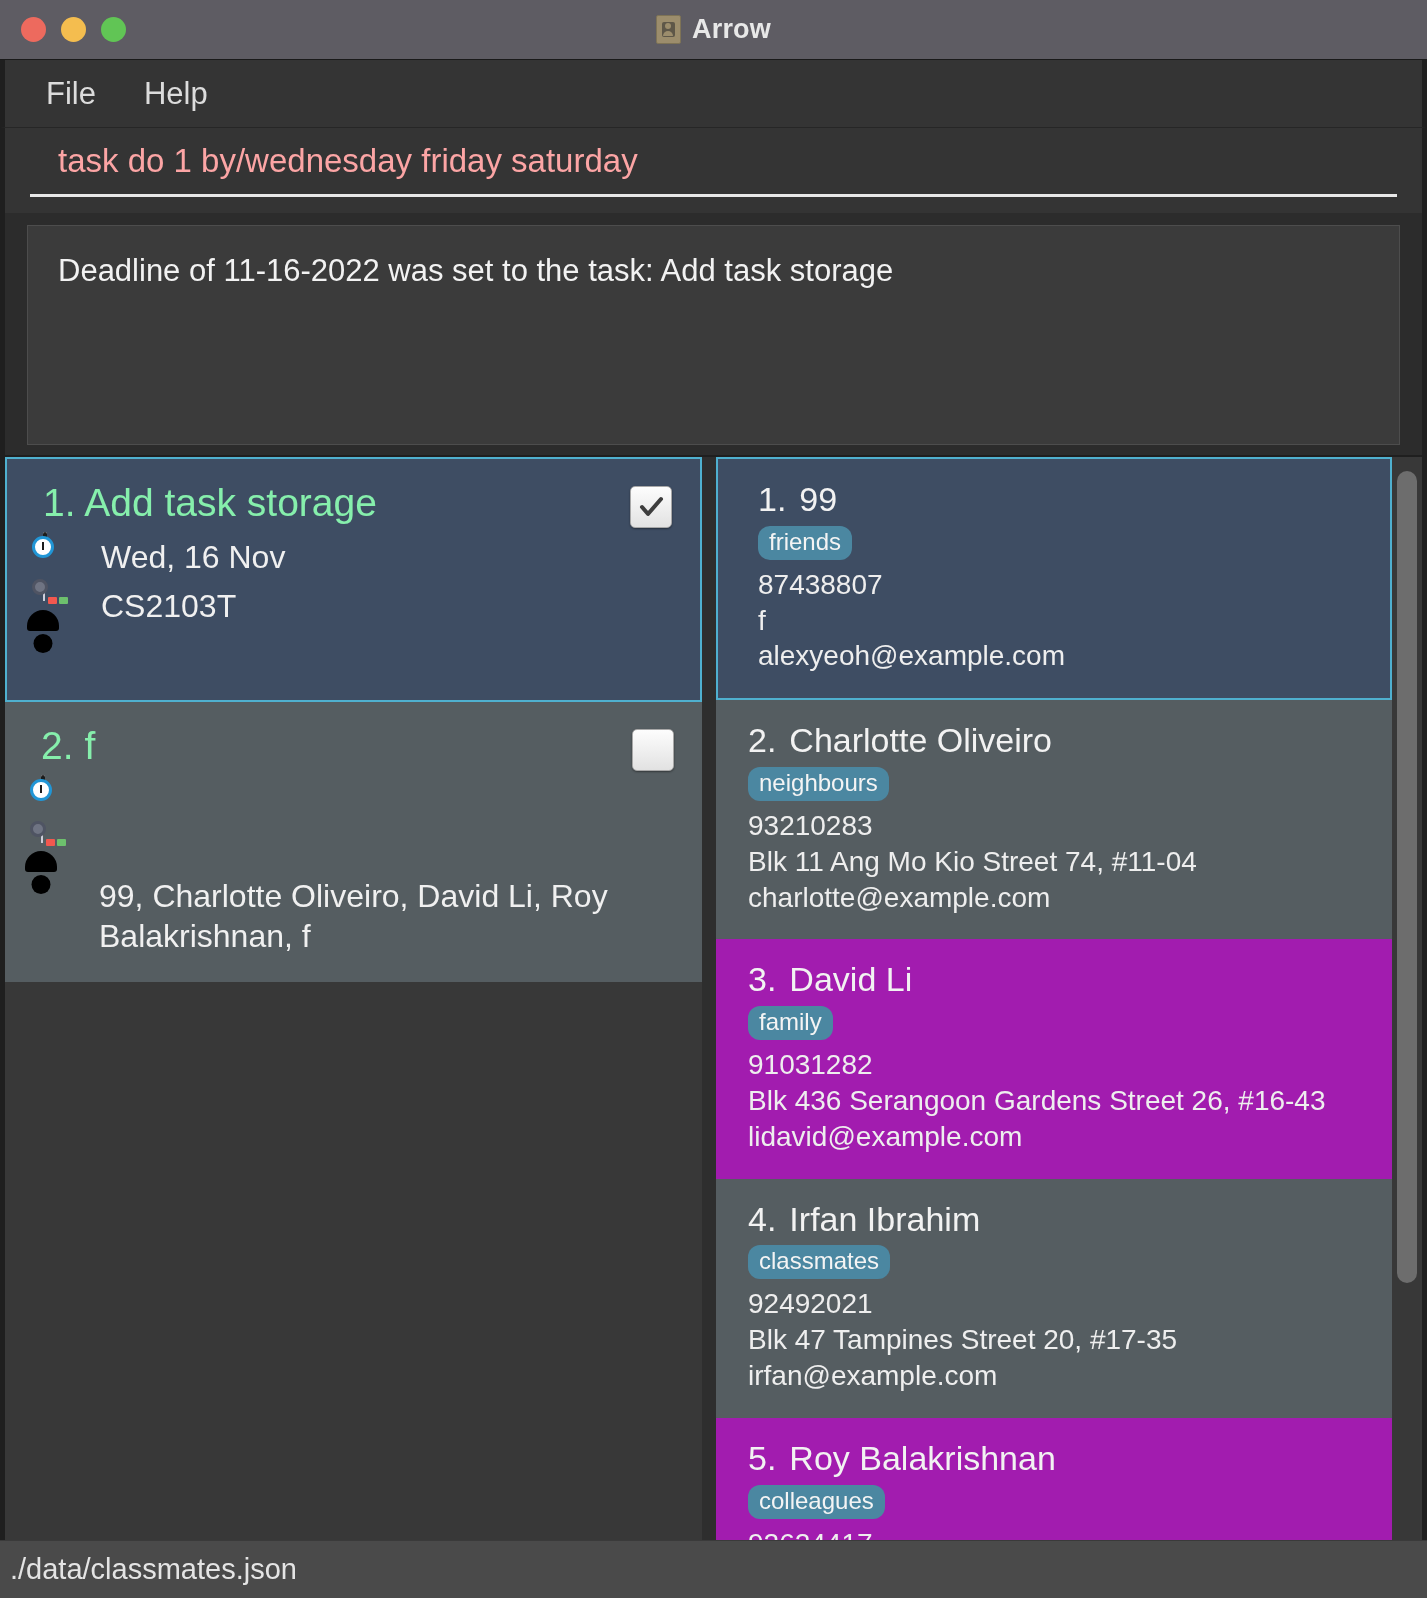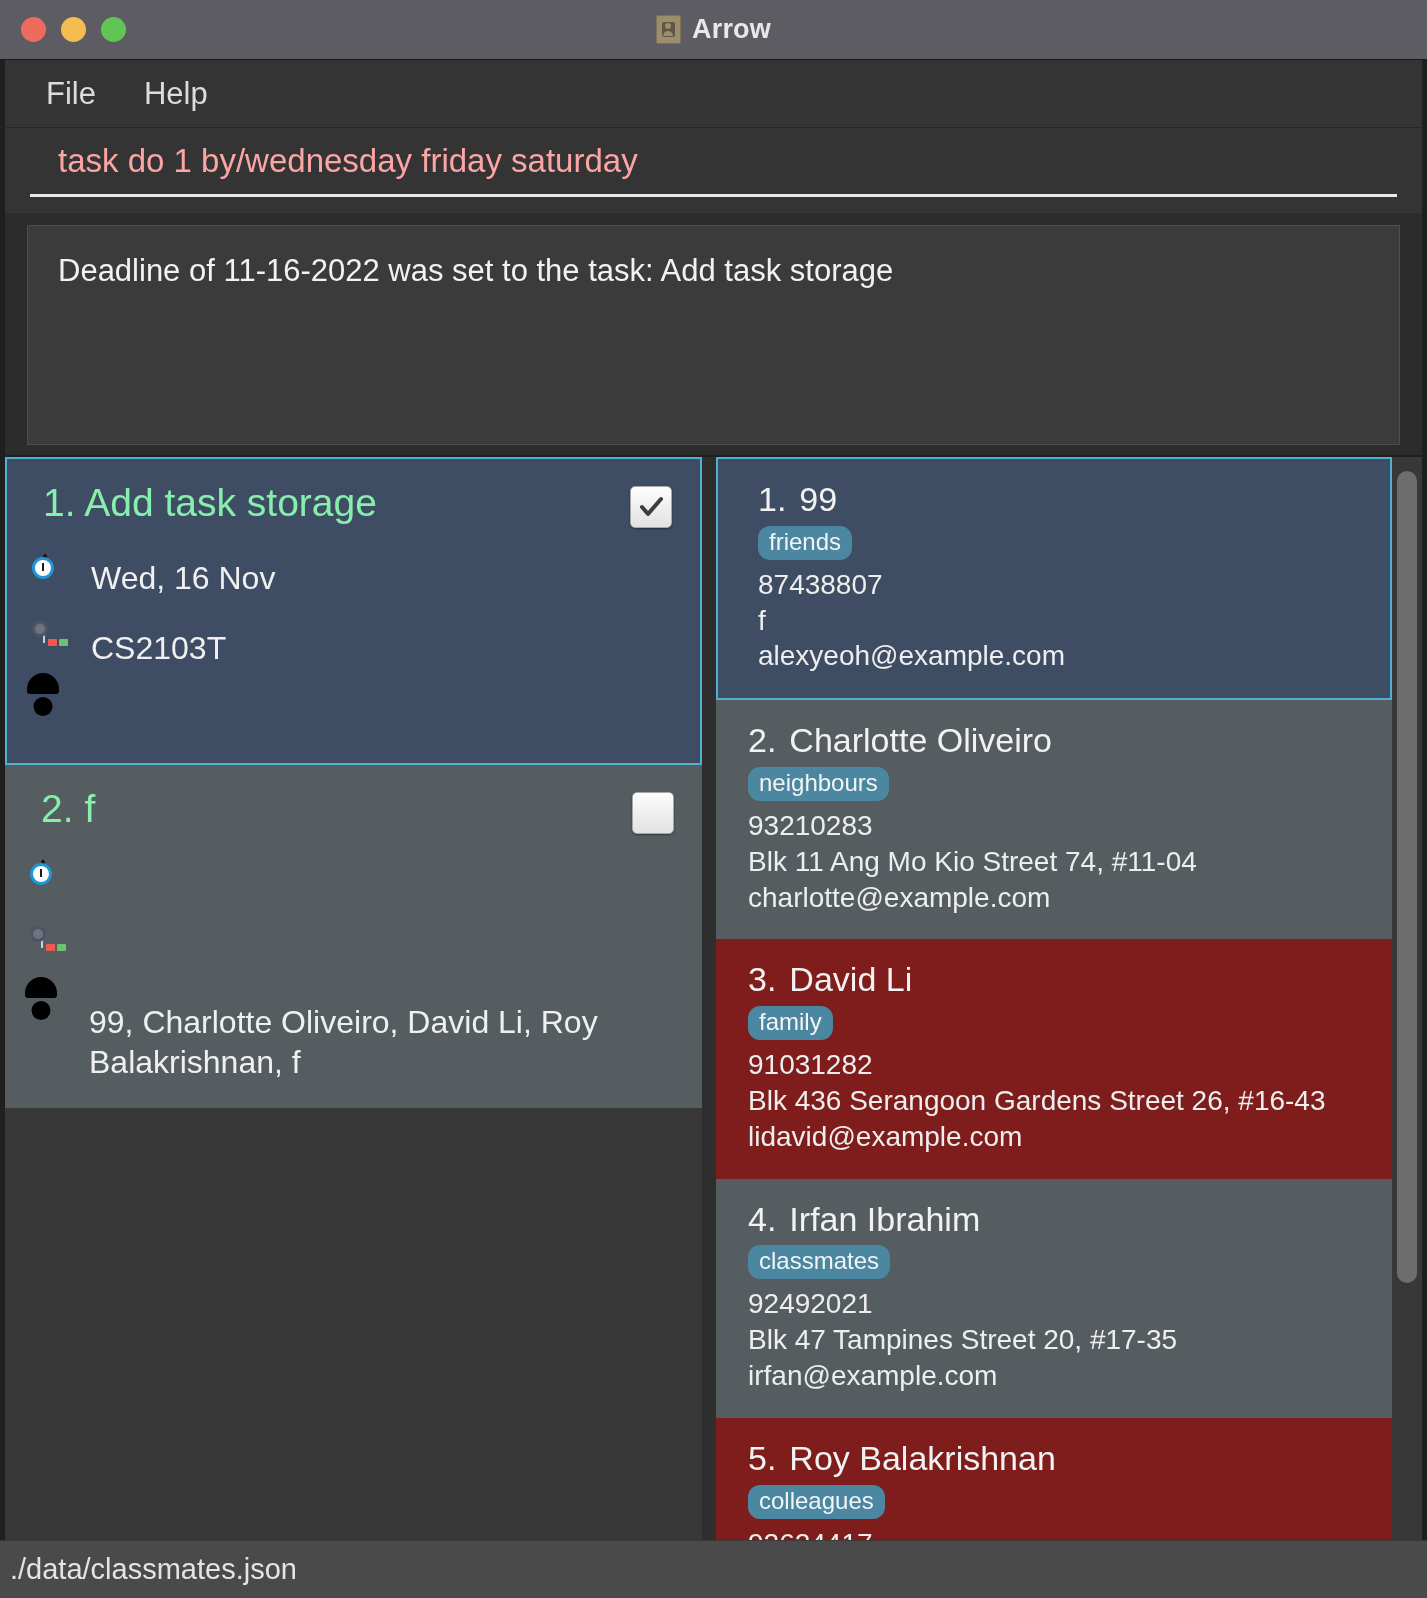--- a/index.html
+++ b/index.html
@@ -226,22 +226,22 @@
     display: flex;
     align-items: center;
     justify-content: center;
     margin-top: 3px;
   }
   .task-check svg { display: block; }
 
   .task-row {
     display: flex;
     align-items: flex-start;
-    gap: 4px;
-    margin-top: 27px;
+    gap: 14px;
+    margin-top: 6px;
     min-height: 42px;
   }
   .task-row .emoji-ico {
     width: 44px; height: 42px;
     min-width: 44px;
     display: inline-block;
     position: relative;
   }
   .task-row .txt {
     color: #f0f0f0;
@@ -352,21 +352,21 @@
     bottom: 1px; left: 50%;
     transform: translateX(-50%);
     width: 32px; height: 21px;
     border-radius: 16px 16px 3px 3px;
     background: #000;
   }
 
   
   .contact-card {
     padding: 22px 0 24px 32px;
-    background: #7f1d1d;
+    background: #a21caf;
   }
   .contact-card.alt { background: #555d61; }
   .contact-card.selected {
     background: #3e4d63;
     border: 2px solid #4fb0cf;
     padding-left: 40px;
   }
   .c-name {
     color: #f2f2f2;
     font-size: 34px;

